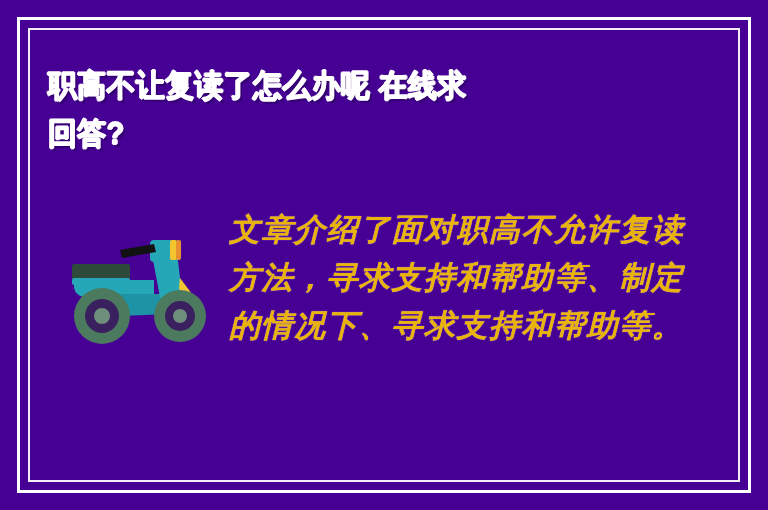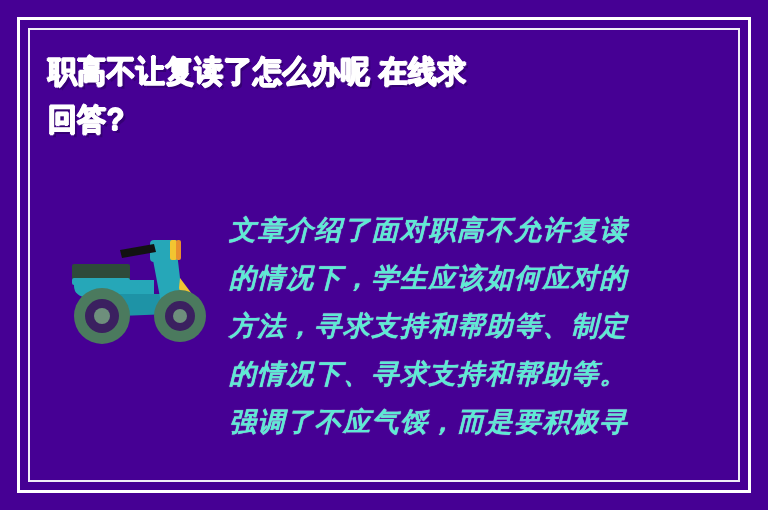--- a/index.html
+++ b/index.html
@@ -42,21 +42,21 @@
     bottom: 28px;
     border: 2px solid #f2eef8;
     box-sizing: border-box;
     pointer-events: none;
   }
 
   
   #title-block {
     position: absolute;
     left: 48px;
-    top: 48px;
+    top: 62px;
     width: 600px;
   }
   .title-line {
     color: #ffffff;
     font-family: "Liberation Sans", sans-serif;
     font-weight: bold;
     font-size: 31px;
     line-height: 48px;
     letter-spacing: 0.5px;
     white-space: nowrap;
@@ -85,25 +85,25 @@
   }
 
   
   #body-block {
     position: absolute;
     left: 229px;
     top: 206px;
     width: 432px;
   }
   .body-line {
-    color: #5eead4;
+    color: #eab308;
     font-family: "Liberation Serif", serif;
     font-style: italic;
     font-weight: bold;
-    font-size: 27px;
+    font-size: 31px;
     line-height: 48px;
     letter-spacing: 1.5px;
     white-space: nowrap;
     text-shadow: 0 0 1px rgba(255,255,255,0.7);
   }
 </style>
 </head>
 <body>
 
 <div id="card">
@@ -144,19 +144,17 @@
       <circle cx="44" cy="98" r="8" fill="#6E8F7C"></circle>
 
       <circle cx="122" cy="98" r="26" fill="#4B7A5E"></circle>
       <circle cx="122" cy="98" r="15" fill="#3B2060"></circle>
       <circle cx="122" cy="98" r="7" fill="#6E8F7C"></circle>
     </svg>
   </div>
 
   <div id="body-block">
     <div class="body-line">文章介绍了面对职高不允许复读</div>
-    <div class="body-line">的情况下，学生应该如何应对的</div>
     <div class="body-line">方法，寻求支持和帮助等、制定</div>
     <div class="body-line">的情况下、寻求支持和帮助等。</div>
-    <div class="body-line">强调了不应气馁，而是要积极寻</div>
   </div>
 
 </div>
 
 </body></html>

